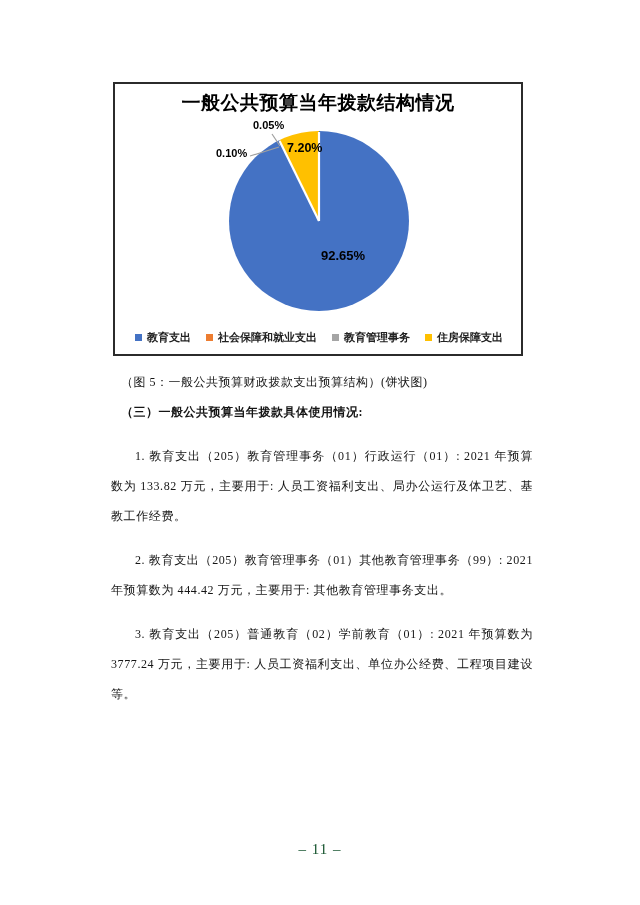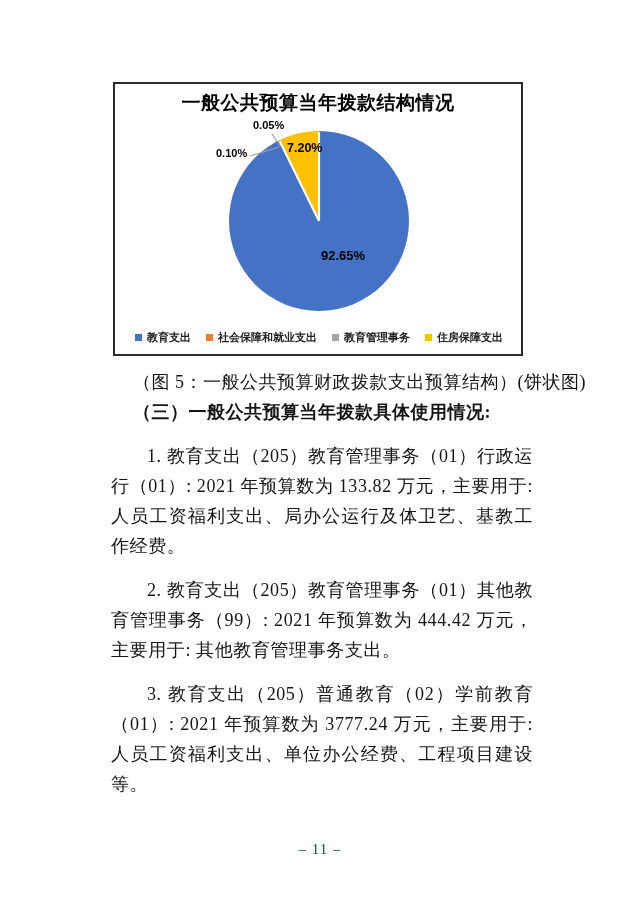--- a/index.html
+++ b/index.html
@@ -36,21 +36,21 @@
     position:absolute; left:2px; right:0; bottom:9px;
     display:flex; justify-content:center; align-items:flex-end; gap:15px;
     font-family:"Liberation Sans","DejaVu Sans",sans-serif;
     font-weight:bold; font-size:11px; color:#222;
   }
   .legend-item { display:flex; align-items:center; gap:5px; white-space:nowrap; }
   .legend-swatch { width:7px; height:7px; display:inline-block; }
   
   .text-block {
     position:absolute; left:97px; top:367px; width:450px;
-    font-size:18px; line-height:30px; color:#151515;
+    font-size:12px; line-height:30px; color:#151515;
   }
   .caption   { margin:0; text-indent:2em; white-space:nowrap; letter-spacing:0.5px; }
   .heading   { margin:0; text-indent:2em; font-weight:bold; letter-spacing:0.5px; }
   .body-para { margin:14px; text-indent:2em; text-align:justify; text-justify:inter-character; letter-spacing:0.6px; }
   .footer {
     position:absolute; left:0; right:0; top:841px; text-align:center;
     font-size:15px; color:#14532d; letter-spacing:1px;
   }
 </style>
 </head>

